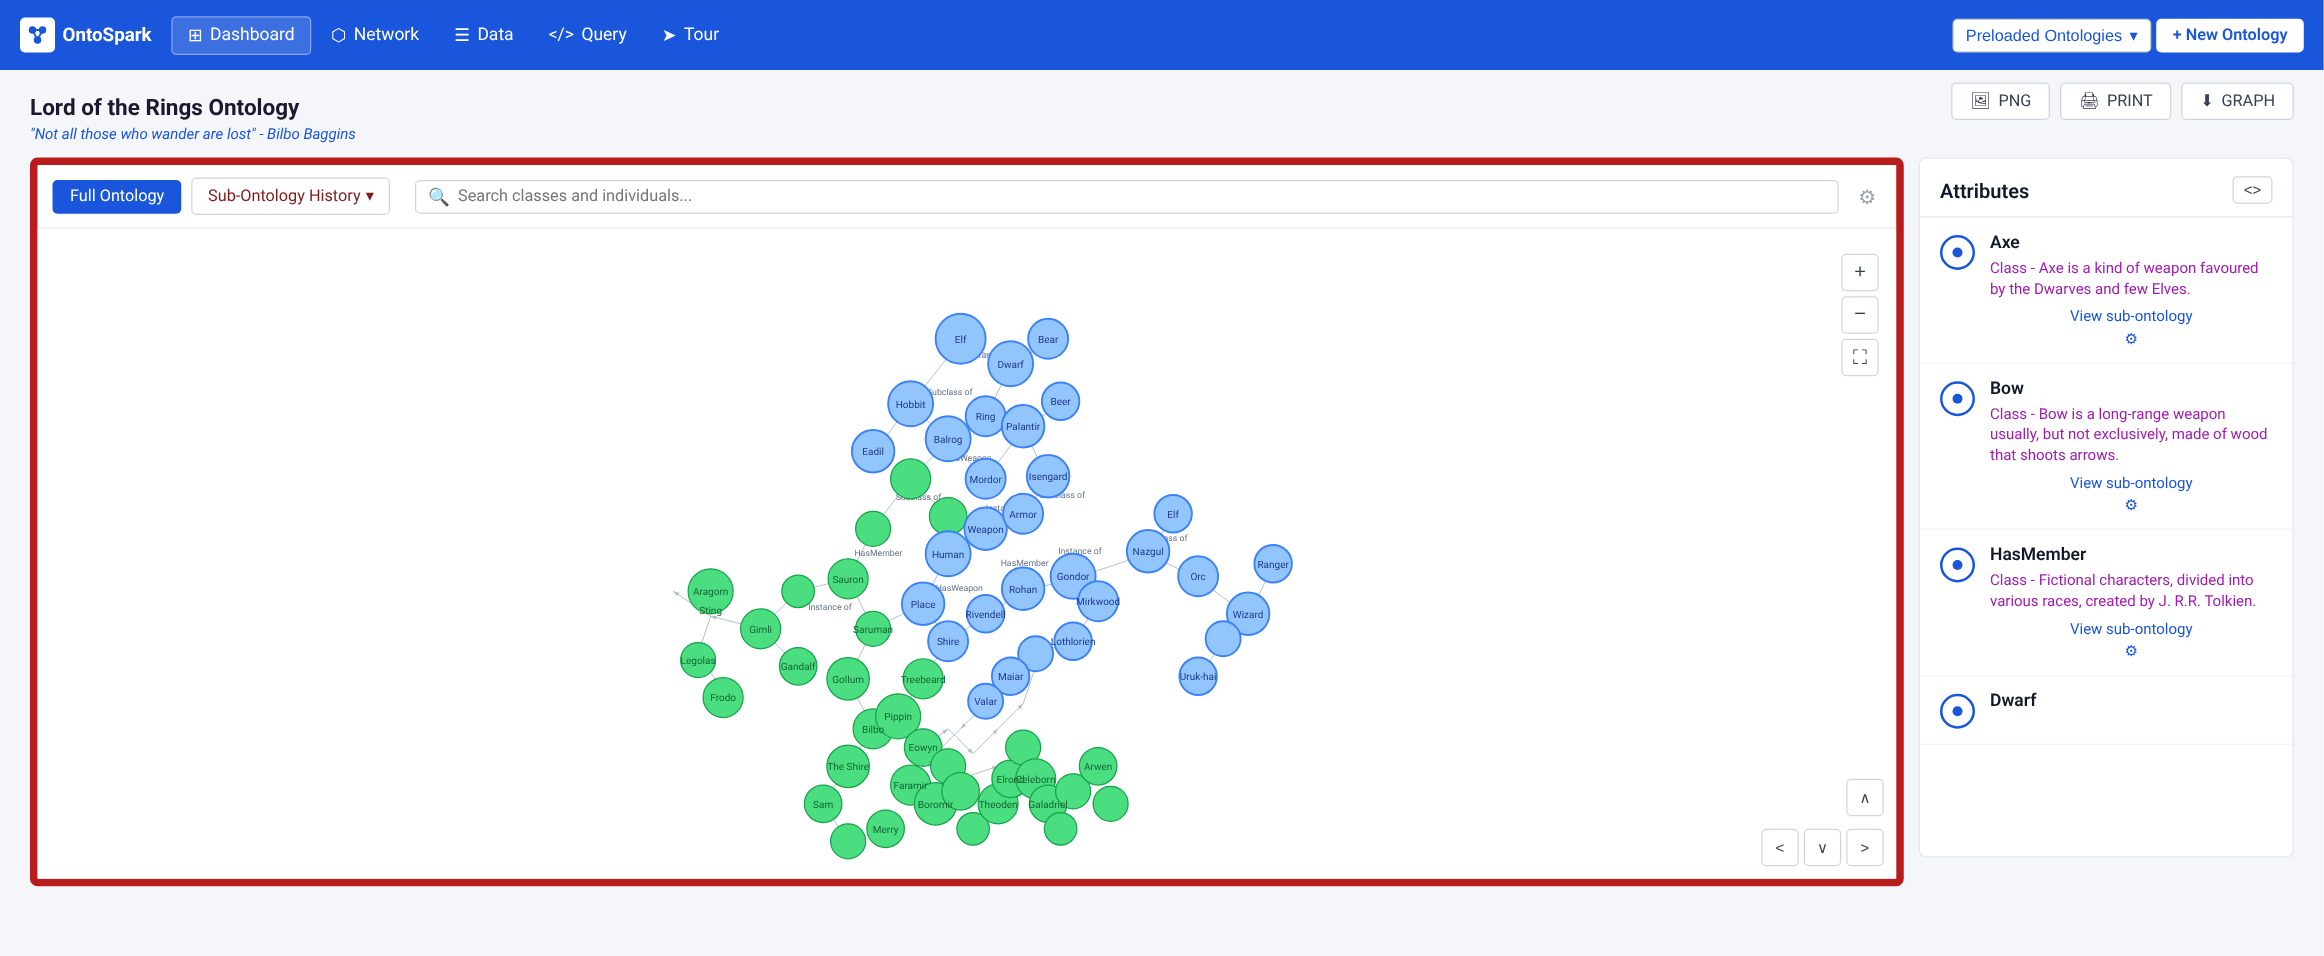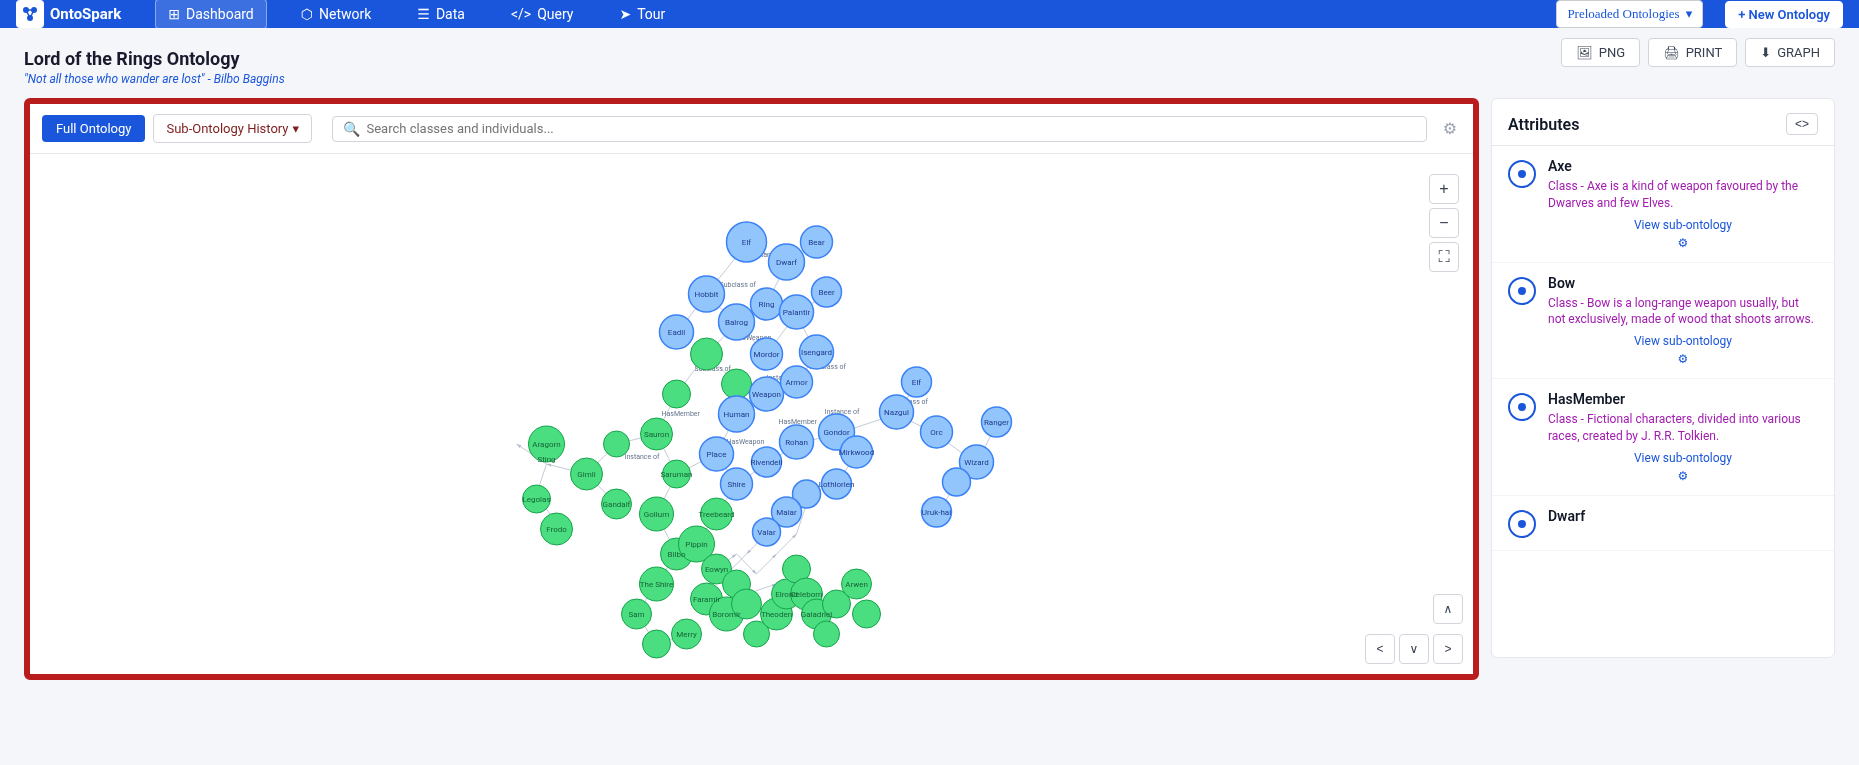--- a/index.html
+++ b/index.html
@@ -4,22 +4,22 @@
   <style>
     * { box-sizing: border-box; margin: 0; padding: 0; }
     body { font-family: -apple-system, BlinkMacSystemFont, 'Segoe UI', Roboto, sans-serif; background: #f5f6fa; color: #333; }
 
     
     .navbar {
       background: #1a56db;
       display: flex;
       align-items: center;
       padding: 0 16px;
-      height: 28px;
-      gap: 22px;
+      height: 56px;
+      gap: 4px;
     }
     .nav-logo {
       display: flex; align-items: center; gap: 6px;
       color: #fff; font-weight: 700; font-size: 15px;
       margin-right: 12px;
     }
     .nav-logo-icon {
       width: 28px; height: 28px;
       background: #fff;
       border-radius: 4px;
@@ -36,21 +36,21 @@
     .nav-btn.active {
       background: rgba(255,255,255,0.15);
       border: 1px solid rgba(255,255,255,0.4);
     }
     .nav-spacer { flex: 1; }
     .nav-preloaded {
       background: #fff; color: #1a56db;
       border: 1px solid #ccc; border-radius: 4px;
       padding: 5px 10px; font-size: 13px;
       display: flex; align-items: center; gap: 6px;
-      cursor: pointer; font-family: Liberation Serif, serif;
+      cursor: pointer; font-family: Liberation Sans, sans-serif;
     }
     .nav-new-ontology {
       background: #fff; color: #1a56db;
       border: 1px solid #fff; border-radius: 4px;
       padding: 5px 12px; font-size: 13px;
       display: flex; align-items: center; gap: 6px;
       cursor: pointer; font-family: inherit; font-weight: 600;
     }
 
     
@@ -160,21 +160,21 @@
       position: absolute; bottom: 50px; right: 10px;
       width: 30px; height: 30px;
       background: #fff; border: 1px solid #d1d5db;
       border-radius: 4px; cursor: pointer;
       display: flex; align-items: center; justify-content: center;
       font-size: 12px; color: #374151;
     }
 
     
     .attributes-panel {
-      width: 344px;
+      width: 300px;
       background: #fff;
       border: 1px solid #e5e7eb;
       border-radius: 6px;
       margin-left: 12px;
       height: fit-content;
       min-height: 560px;
     }
     .attributes-header {
       display: flex; justify-content: space-between; align-items: center;
       padding: 14px 16px 10px 16px;

